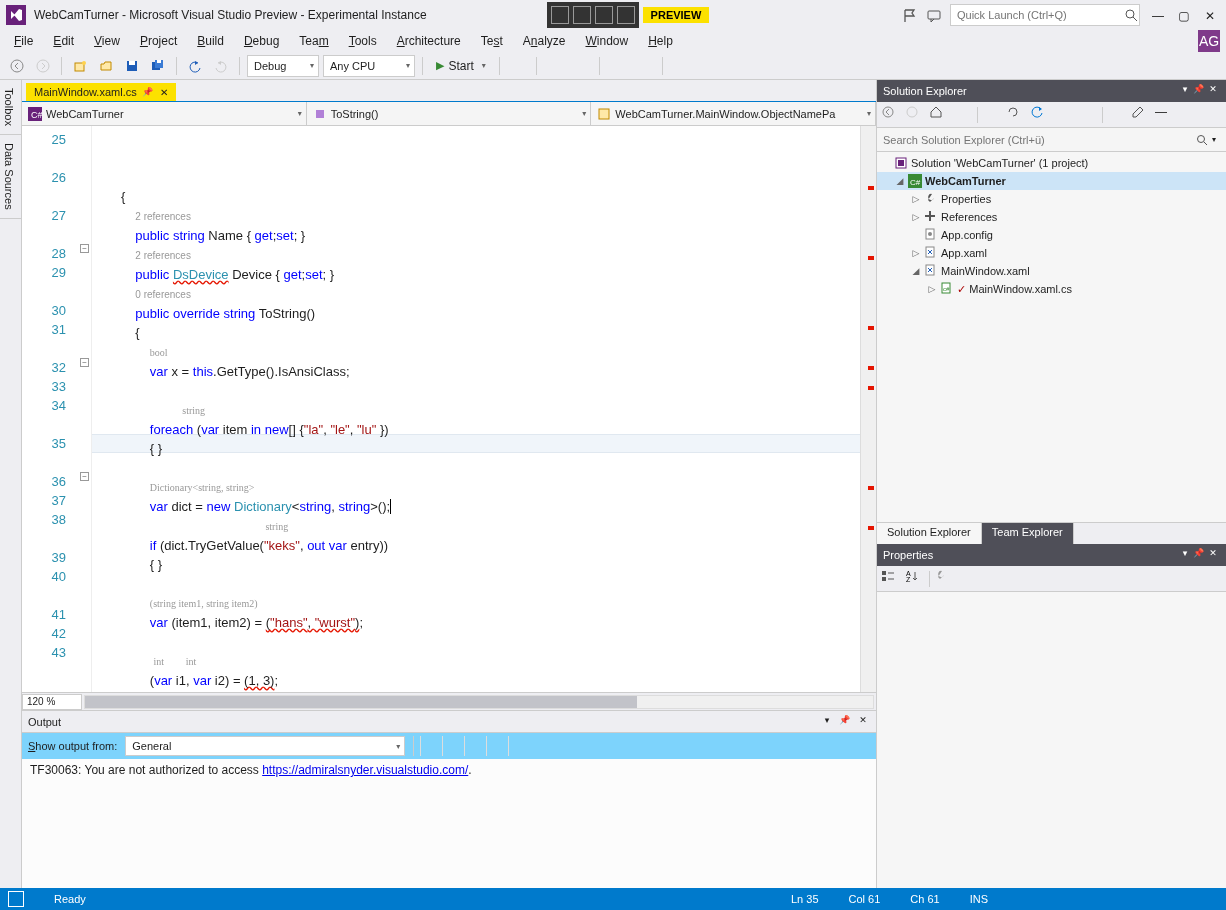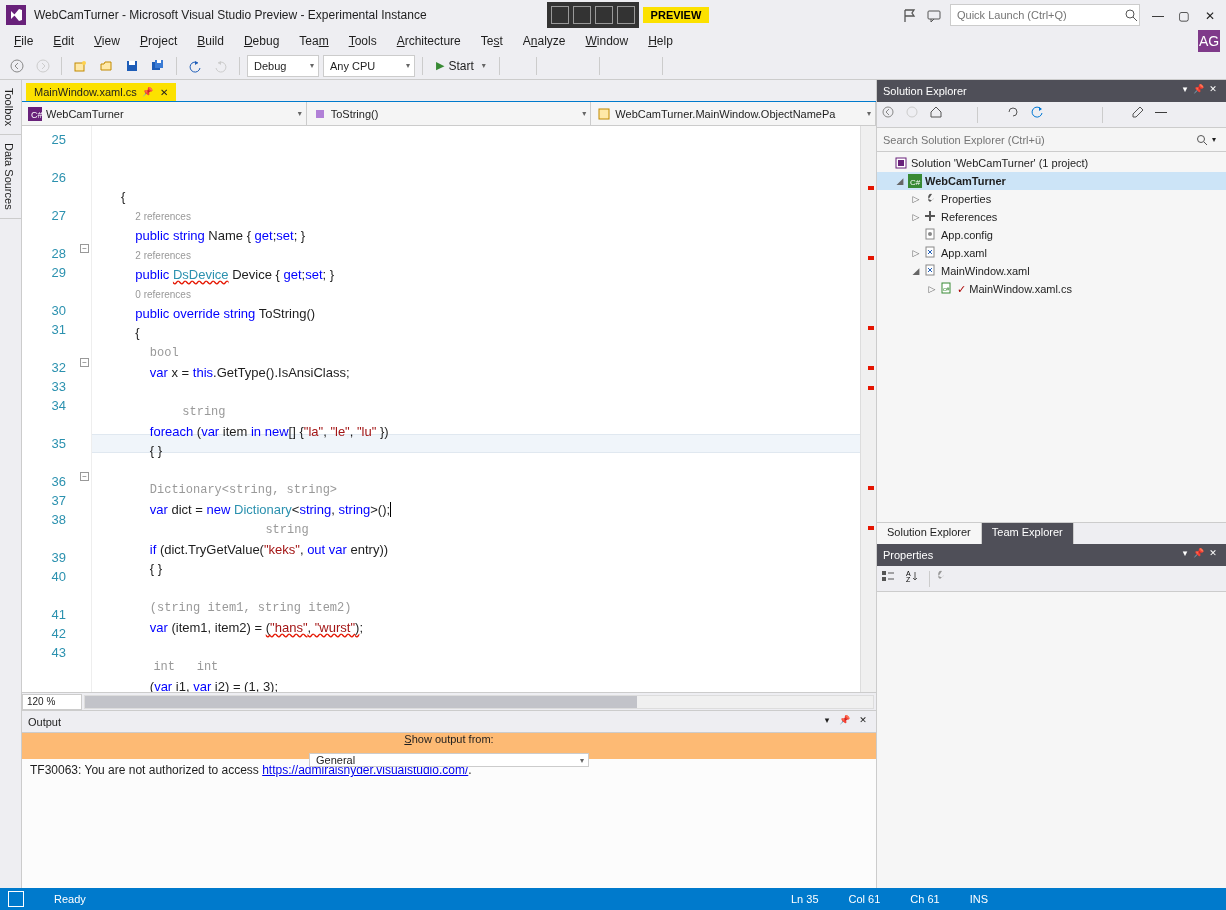--- a/index.html
+++ b/index.html
@@ -58,38 +58,38 @@
 .gutter { width: 56px; background: white; text-align: right; color: #2b91af; font-family: Consolas, monospace; font-size: 13px; padding-right: 12px; padding-top: 4px; line-height: 19px; padding-left: 23px; }
 .fold-col { width: 14px; border-right: 1px solid #eee; position: relative; }
 .fold-box { position: absolute; width: 9px; height: 9px; border: 1px solid #999; left: 2px; font-size: 8px; text-align: center; line-height: 7px; color: #666; }
 .code { flex: 1; font-family: Consolas, monospace; font-size: 13px; line-height: 19px; padding-top: 4px; white-space: pre; overflow: hidden; position: relative; }
 .code .hl-line { position: absolute; left: 0; right: 0; height: 19px; background: #f0f5fa; border-top: 1px solid #e0e8f0; border-bottom: 1px solid #e0e8f0; z-index: 0; }
 .code-lines { position: relative; z-index: 1; }
 .kw { color: #0000ff; }
 .typ { color: #2b91af; }
 .str { color: #a31515; }
 .codelens { color: #999; font-size: 10px; font-family: "Segoe UI", sans-serif; }
-.hint { color: #999; font-size: 12px; font-family: Liberation Mono, monospace; }
+.hint { color: #999; font-size: 10px; font-family: Liberation Serif, serif; }
 .squiggle { text-decoration: underline wavy #e51400; text-decoration-skip-ink: none; }
 .caret { border-right: 1px solid #000; }
 .editor-scroll { width: 16px; background: #f0f0f0; border-left: 1px solid #ddd; position: relative; }
 .err-mark { position: absolute; right: 2px; width: 6px; height: 4px; background: #e51400; }
 
 .editor-footer { height: 18px; background: #eeeef2; border-top: 1px solid #ccc; display: flex; align-items: center; font-size: 11px; }
 .zoom-dd { width: 60px; border: 1px solid #ccc; background: white; padding: 0 4px; font-size: 10px; height: 16px; display: flex; align-items: center; }
 .hscroll { flex: 1; height: 14px; background: #f0f0f0; margin: 0 2px; position: relative; border: 1px solid #ddd; }
 .hscroll-thumb { position: absolute; height: 100%; background: #c2c3c9; }
 
 
 .output-panel { border-top: 1px solid #ccc; display: flex; flex-direction: column; background: #eeeef2; }
 .panel-header { height: 22px; background: #eeeef2; display: flex; align-items: center; padding: 0 6px; border-bottom: 1px solid #ccc; }
 .panel-title { flex: 1; font-size: 11px; }
 .panel-btns { display: flex; gap: 4px; }
 .panel-btn { width: 14px; height: 14px; font-size: 9px; text-align: center; }
-.output-toolbar { height: 26px; display: flex; align-items: center; padding: 0 6px; gap: 8px; background: #fdba74; flex-direction: column; }
+.output-toolbar { height: 26px; display: flex; align-items: center; padding: 0 6px; gap: 8px; background: #7dd3fc; }
 .output-toolbar .label { font-size: 11px; }
 .output-dd { width: 280px; height: 20px; border: 1px solid #ccc; background: white; padding: 0 6px; font-size: 11px; display: flex; align-items: center; position: relative; }
 .output-dd::after { content: "▾"; position: absolute; right: 4px; font-size: 8px; color: #666; }
 .out-tb-btn { width: 20px; height: 20px; border-left: 1px solid #ddd; }
 .output-body { flex: 1; background: #fcfcfc; font-family: Consolas, monospace; font-size: 12px; padding: 4px 8px; overflow: auto; }
 .output-body a { color: #0000ee; text-decoration: underline; }
 
 
 .right-col { width: 350px; display: flex; flex-direction: column; border-left: 1px solid #ccc; }
 .se-header { height: 22px; background: #4f4f58; color: white; display: flex; align-items: center; padding: 0 6px; font-size: 11px; }

